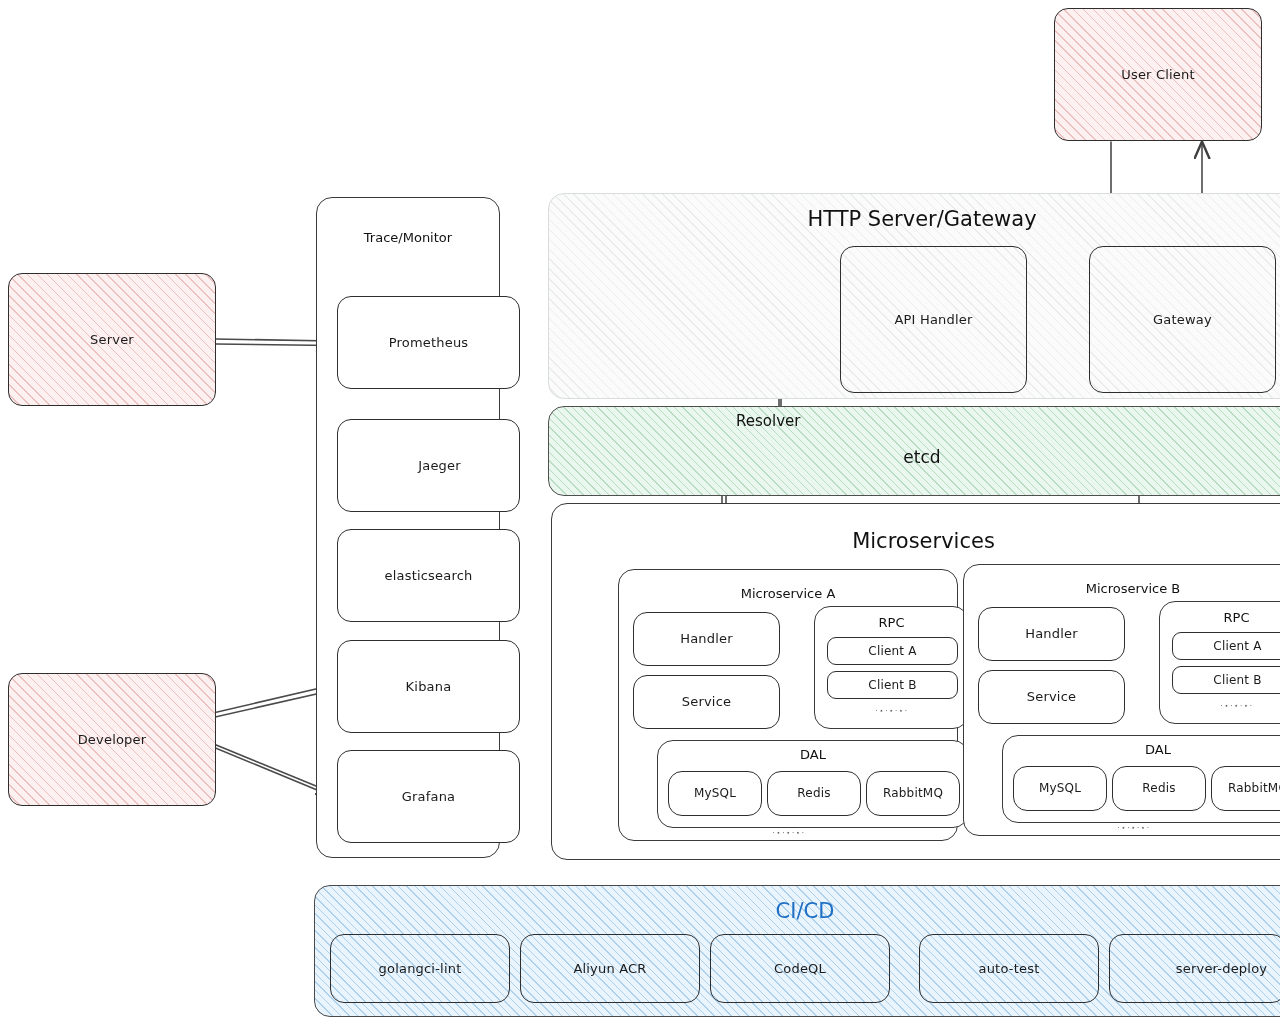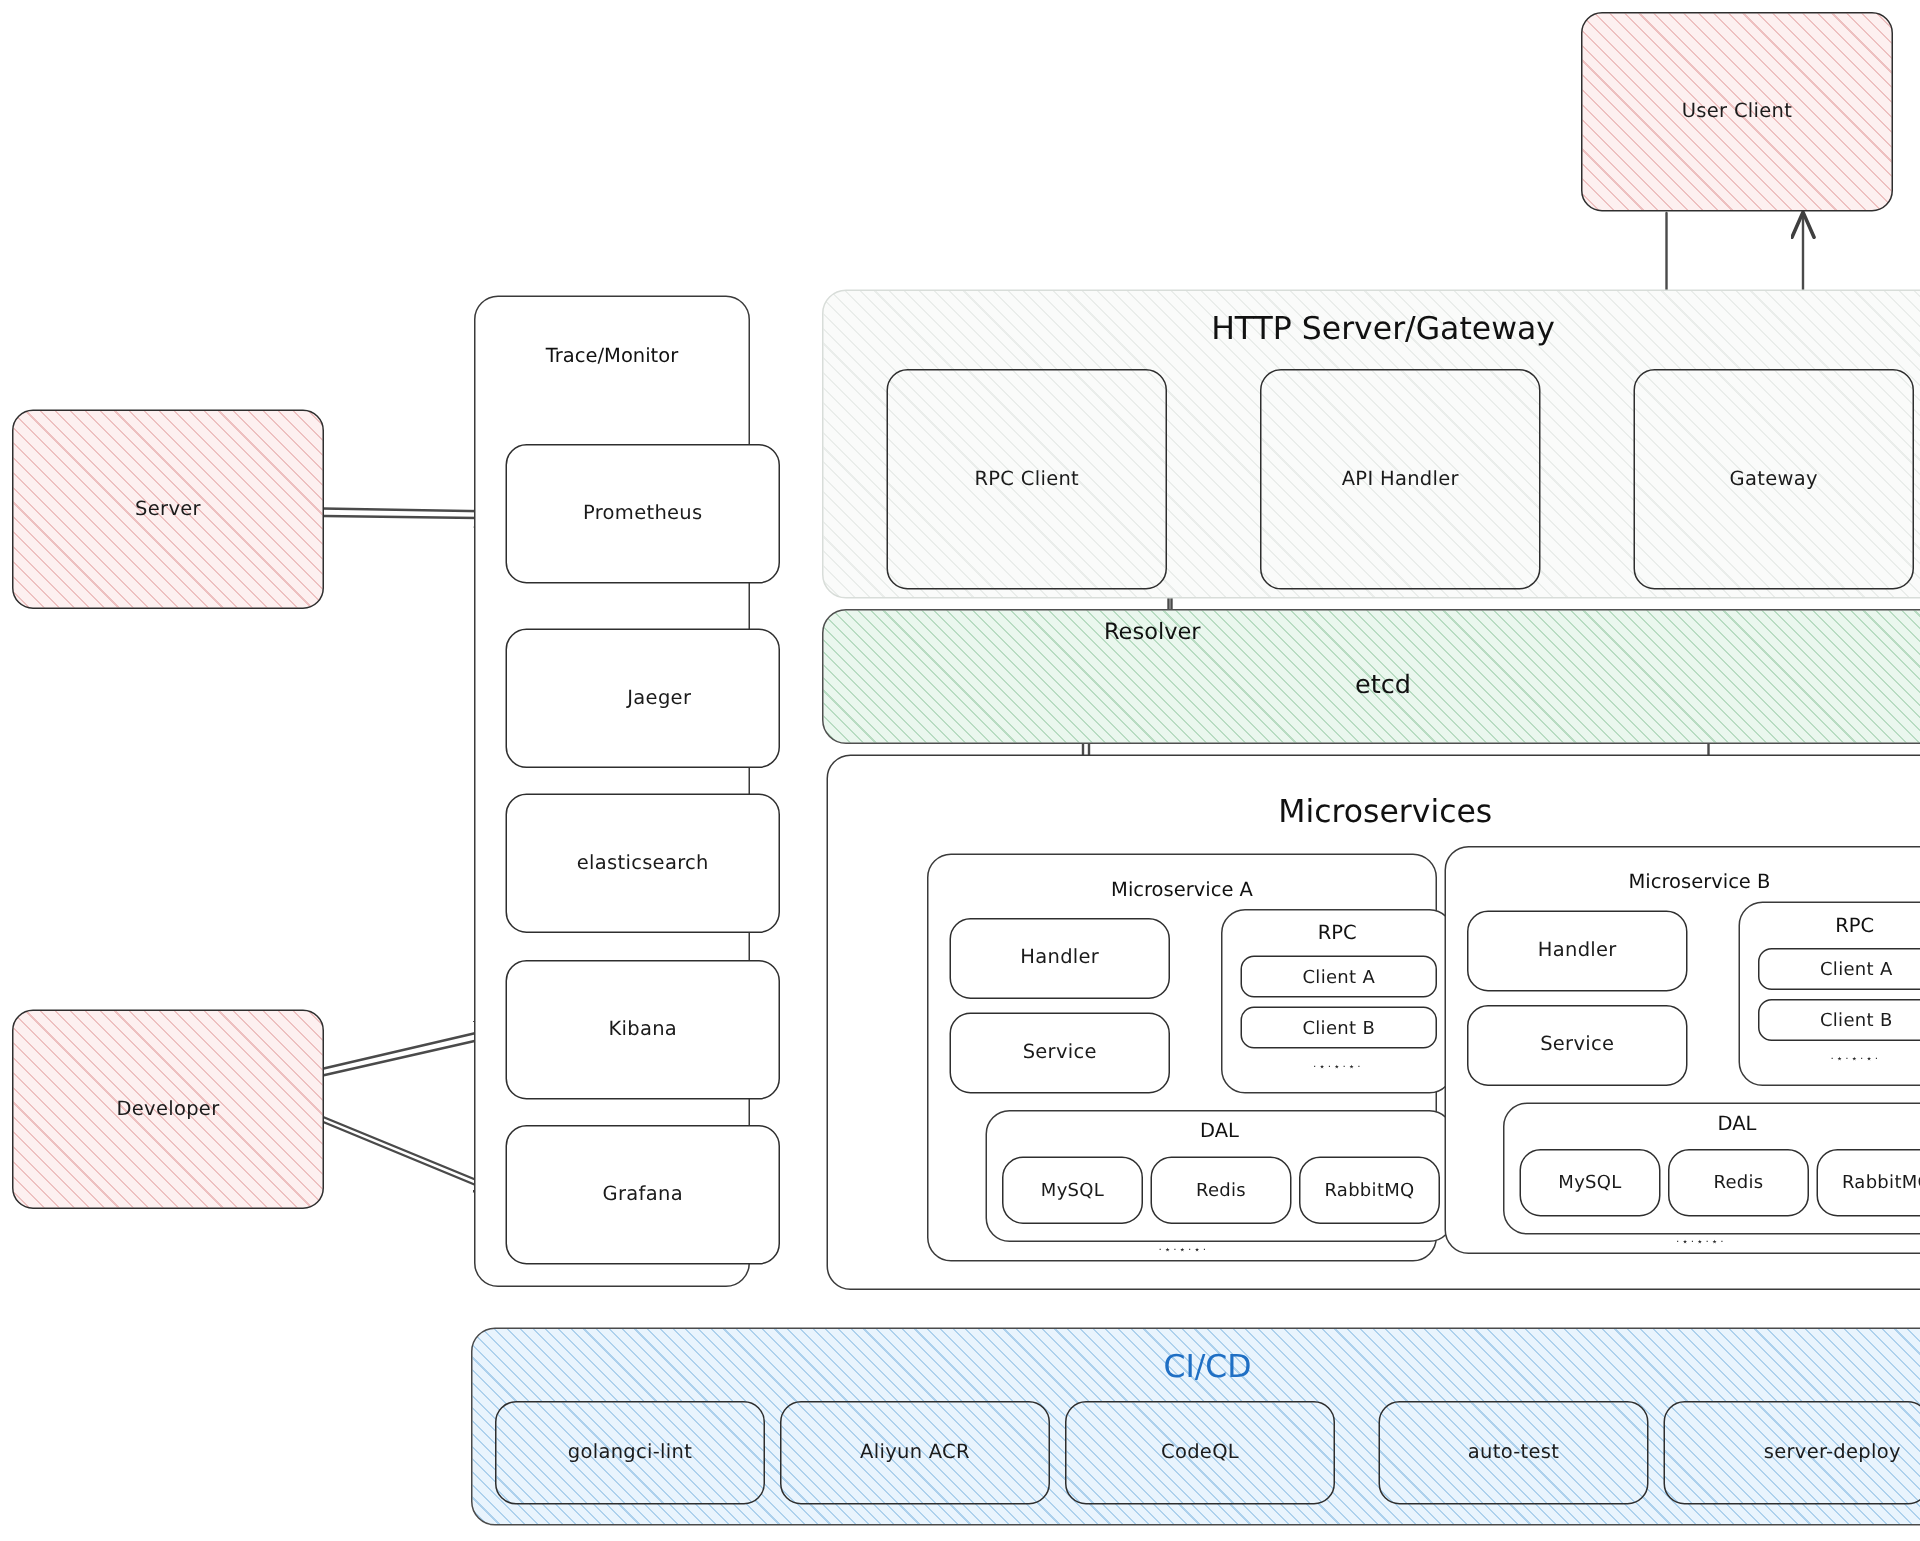--- a/index.html
+++ b/index.html
@@ -189,23 +189,20 @@
       <span class="lbl">elasticsearch</span>
     </div>
     <div class="box" style="left:20px; top:552px; width:183px; height:93px;">
       <span class="lbl">Grafana</span>
     </div>
   </div>
 
   <div class="panel hatch-faint" style="left:524px; top:193px; width:748px; height:206px; border-color:#d8ddd9;">
     <div class="panel-title t-lg" style="top:13px;">HTTP Server/Gateway</div>
 
-    <div class="box hatch-faint" style="left:42px; top:52px; width:187px; height:147px;">
-      <span class="lbl">RPC Client</span>
-    </div>
     <div class="box hatch-faint" style="left:291px; top:52px; width:187px; height:147px;">
       <span class="lbl">API Handler</span>
     </div>
     <div class="box hatch-faint" style="left:540px; top:52px; width:187px; height:147px;">
       <span class="lbl">Gateway</span>
     </div>
   </div>
 
   <div class="panel hatch-green" style="left:524px; top:406px; width:748px; height:90px; border-color:#4f4f4f;">
     <div class="panel-title t-md" style="top:40px;">etcd</div>

